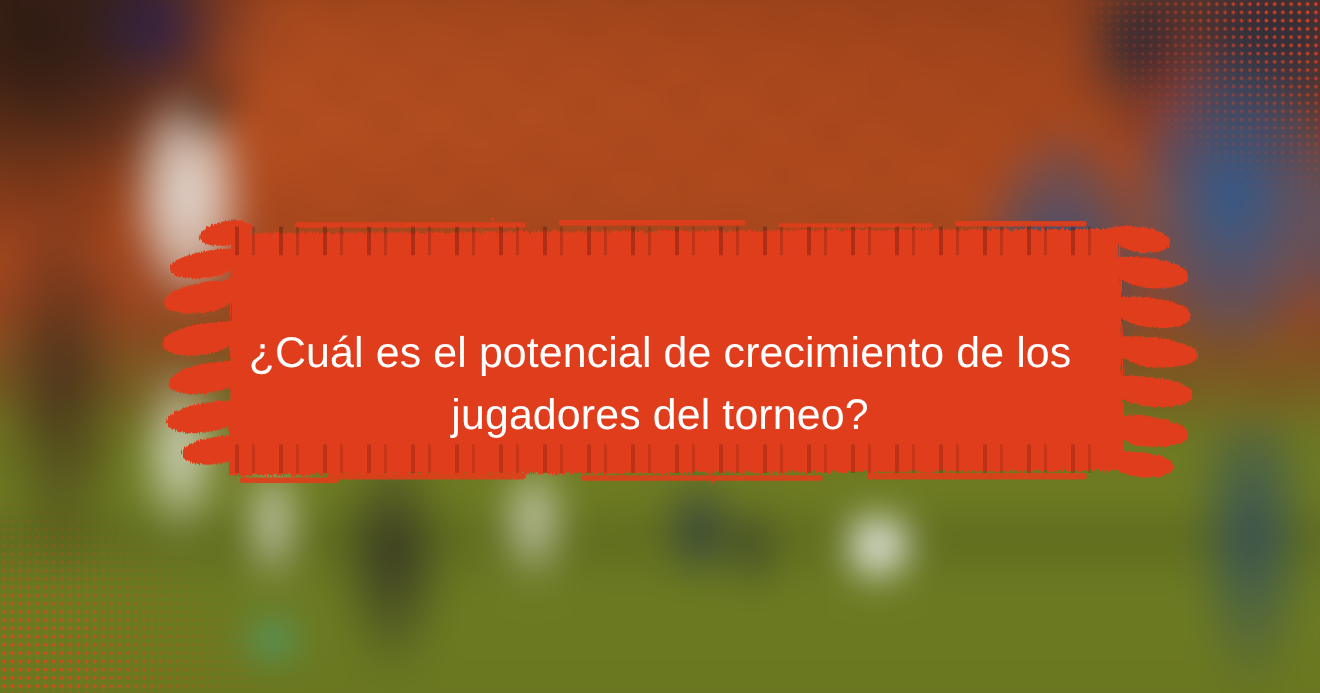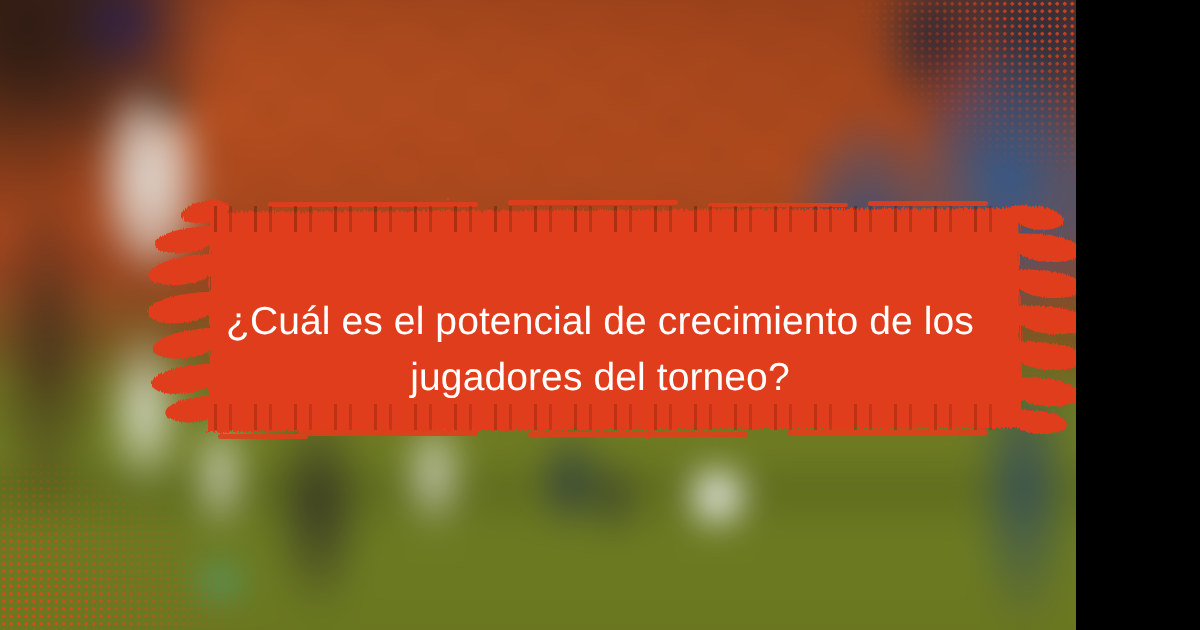--- a/index.html
+++ b/index.html
@@ -3,21 +3,21 @@
 <meta charset="utf-8">
 <title>Social Card</title>
 <style>
   html, body {
     margin: 0;
     padding: 0;
     background: #000;
   }
   #card {
     position: relative;
-    width: 1076px;
+    width: 1200px;
     height: 630px;
     overflow: hidden;
     font-family: "Liberation Sans", sans-serif;
     background: #7f1d1d;
   }
 
   
   .photo {
     position: absolute;
     inset: -40px;

